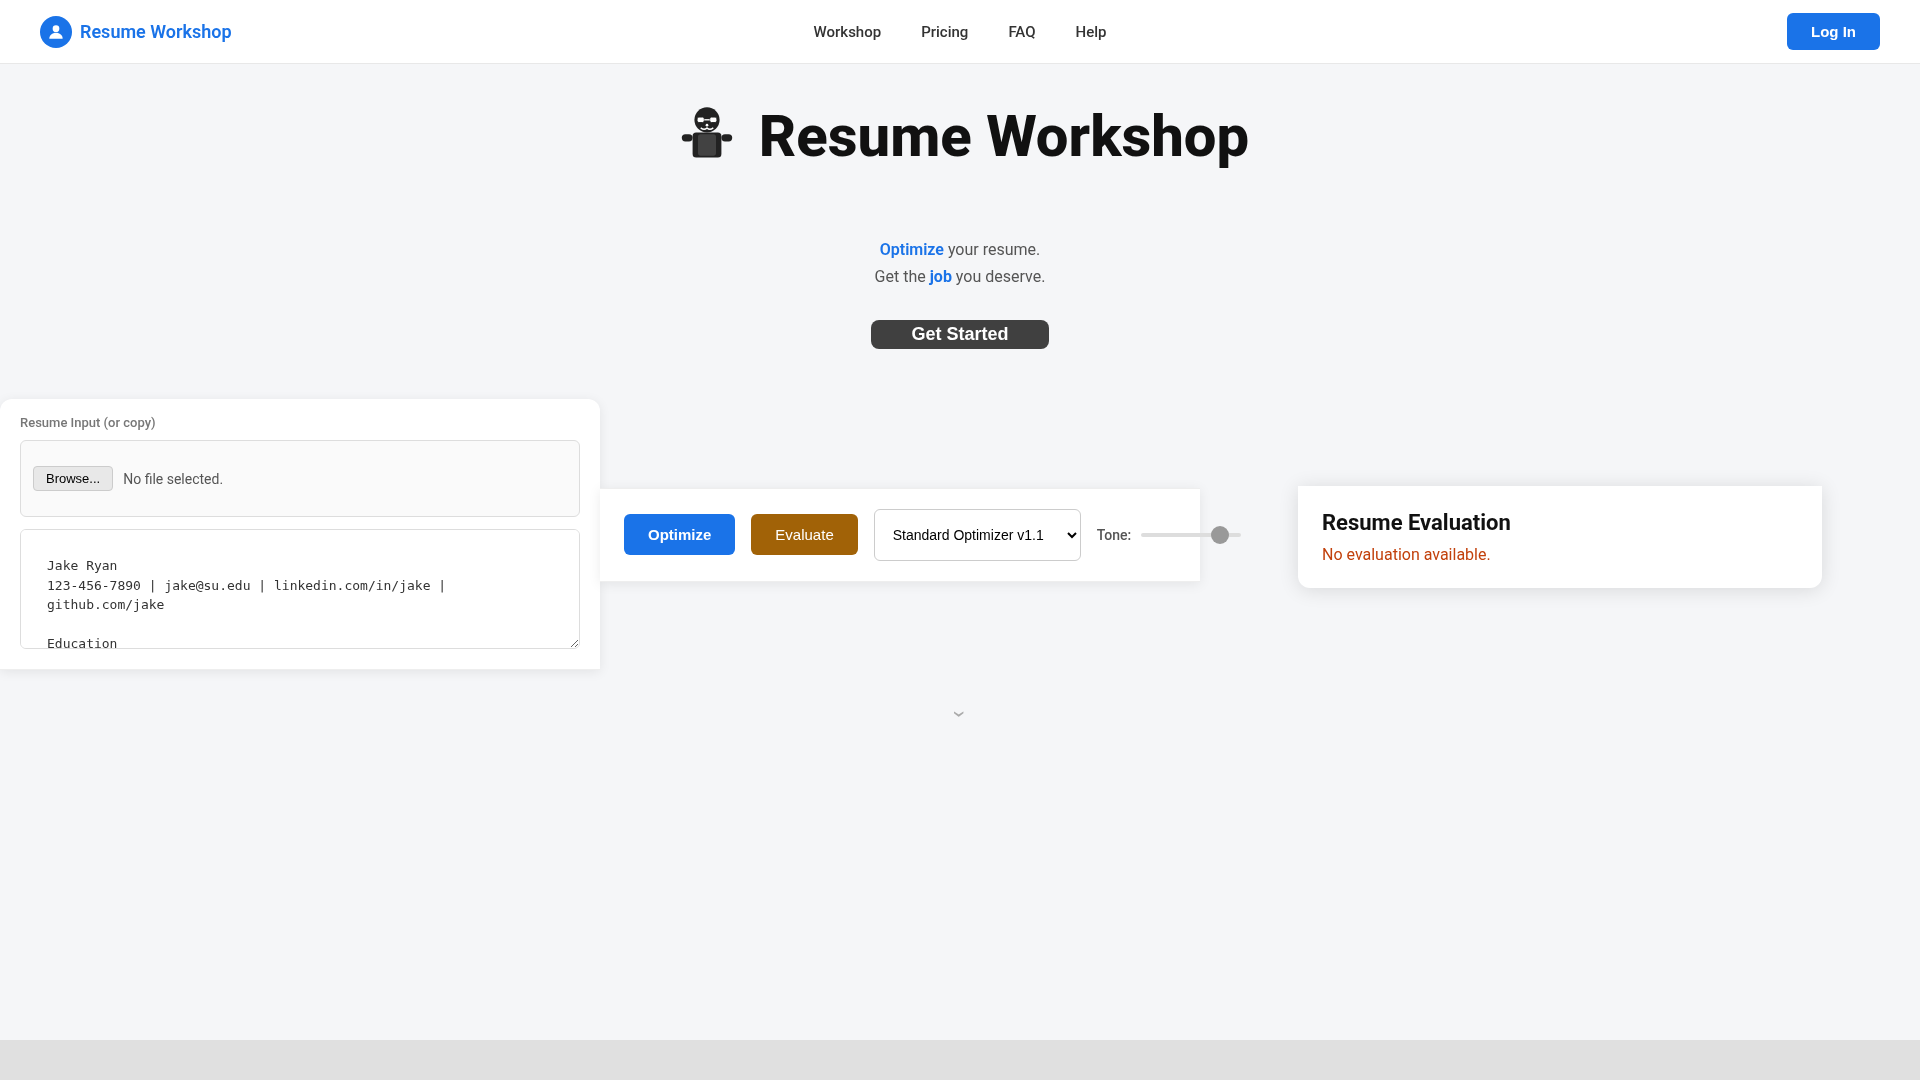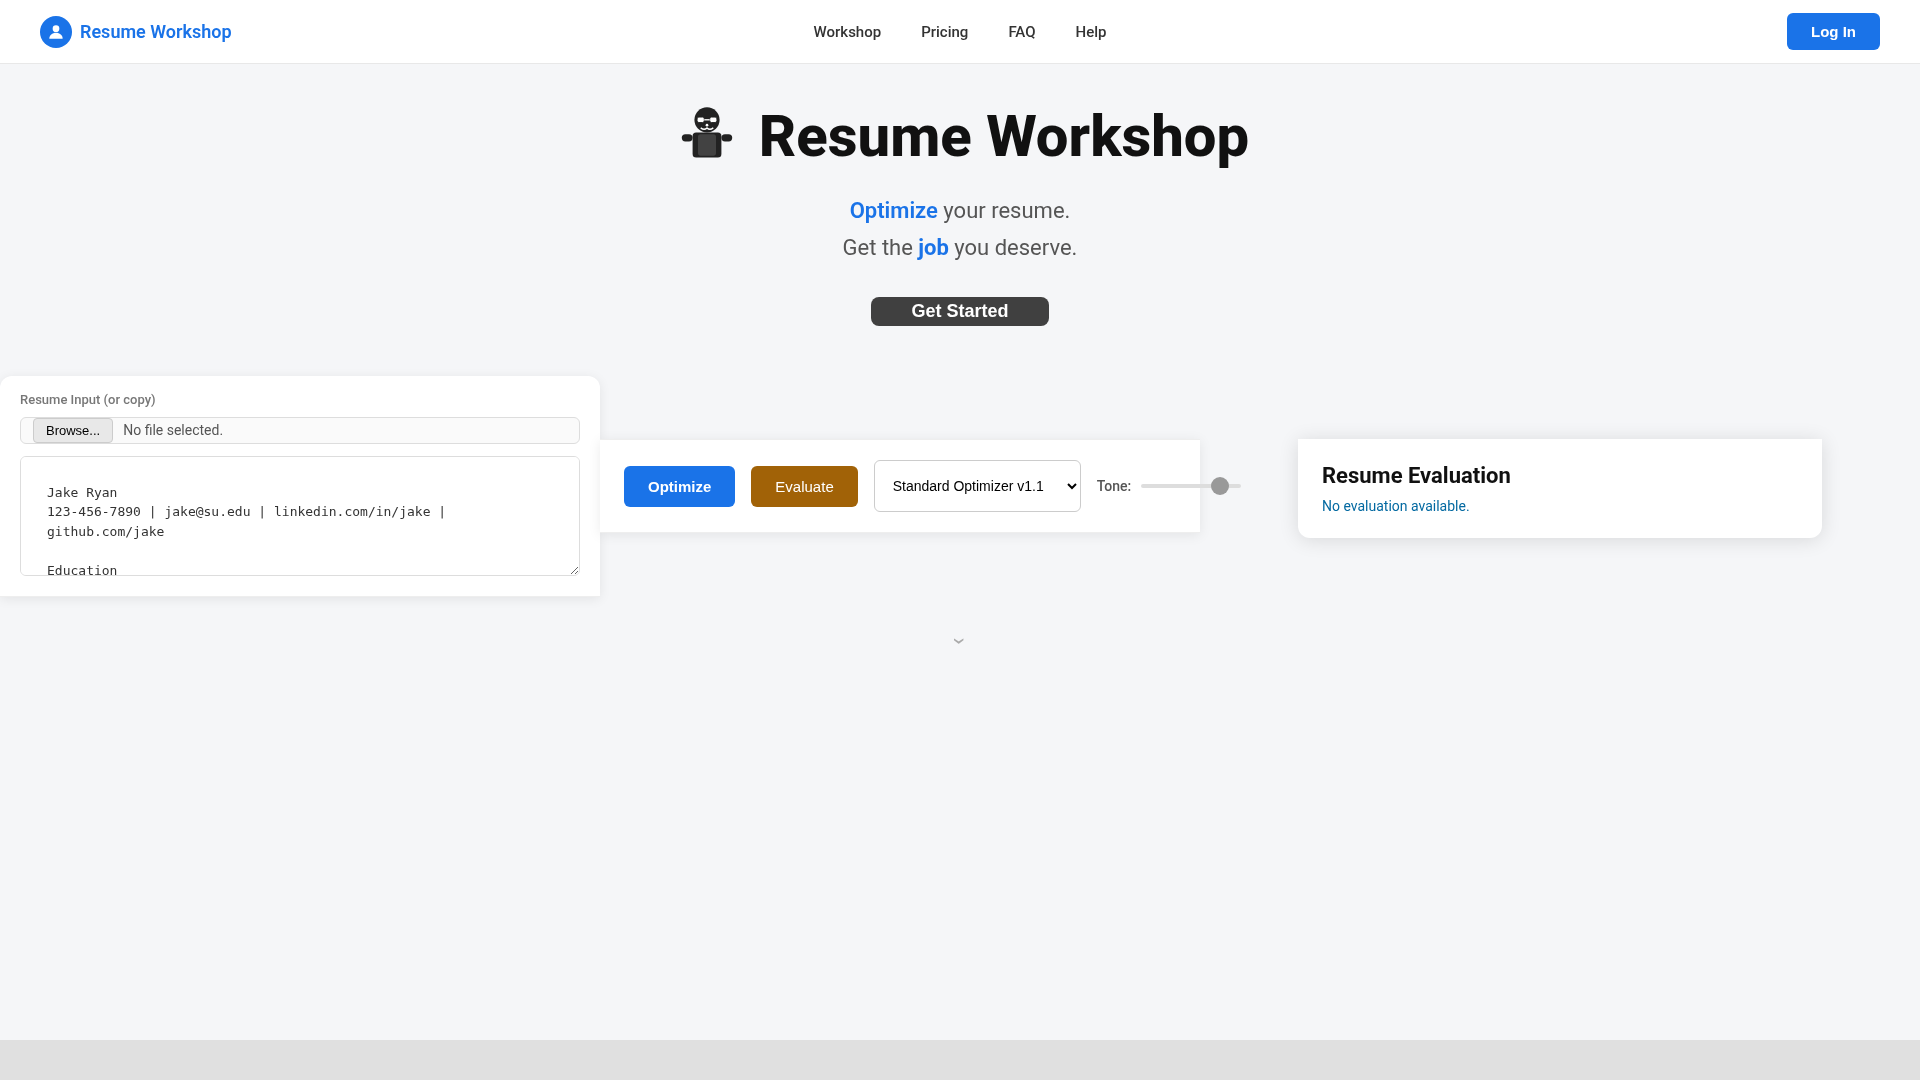--- a/index.html
+++ b/index.html
@@ -90,44 +90,45 @@
     .hero-icon {
       width: 72px;
       height: 72px;
     }
     .hero-title {
       font-size: 58px;
       font-weight: 800;
       color: #111;
     }
     .hero-subtitle {
-      font-size: 22px;
+      font-size: 16px;
       color: #555;
       line-height: 1.7;
       margin-bottom: 30px;
+      margin-top: 44px;
     }
     .hero-subtitle span.blue { color: #1a73e8; font-weight: 600; }
     .hero-subtitle span.bold { font-weight: 700; }
     .get-started-btn {
       background: #404040;
       color: white;
       border: none;
       padding: 4px 40px;
       border-radius: 8px;
       font-size: 18px;
       font-weight: 600;
       cursor: pointer;
       margin-bottom: 50px;
     }
     .file-upload-row {
       display: flex;
       align-items: center;
       border: 1px solid #ddd;
       border-radius: 6px;
-      padding: 0 12px;
+      padding: 25px 12px;
       margin-bottom: 12px;
       background: #fafafa;
     }
     .browse-btn {
       background: #e8e8e8;
       border: 1px solid #ccc;
       padding: 4px 12px;
       border-radius: 4px;
       font-size: 13px;
       cursor: pointer;
@@ -222,22 +223,22 @@
       margin: 0 auto;
       margin-top: 4px;
     }
     .eval-title {
       font-size: 22px;
       font-weight: 700;
       color: #111;
       margin-bottom: 10px;
     }
     .eval-empty {
-      color: #0369a1;
-      font-size: 14px;
+      color: #c2410c;
+      font-size: 16px;
     }
 
     
     .scroll-indicator {
       display: flex;
       justify-content: center;
       margin-top: 30px;
     }
     .scroll-chevron {
       color: #aaa;

